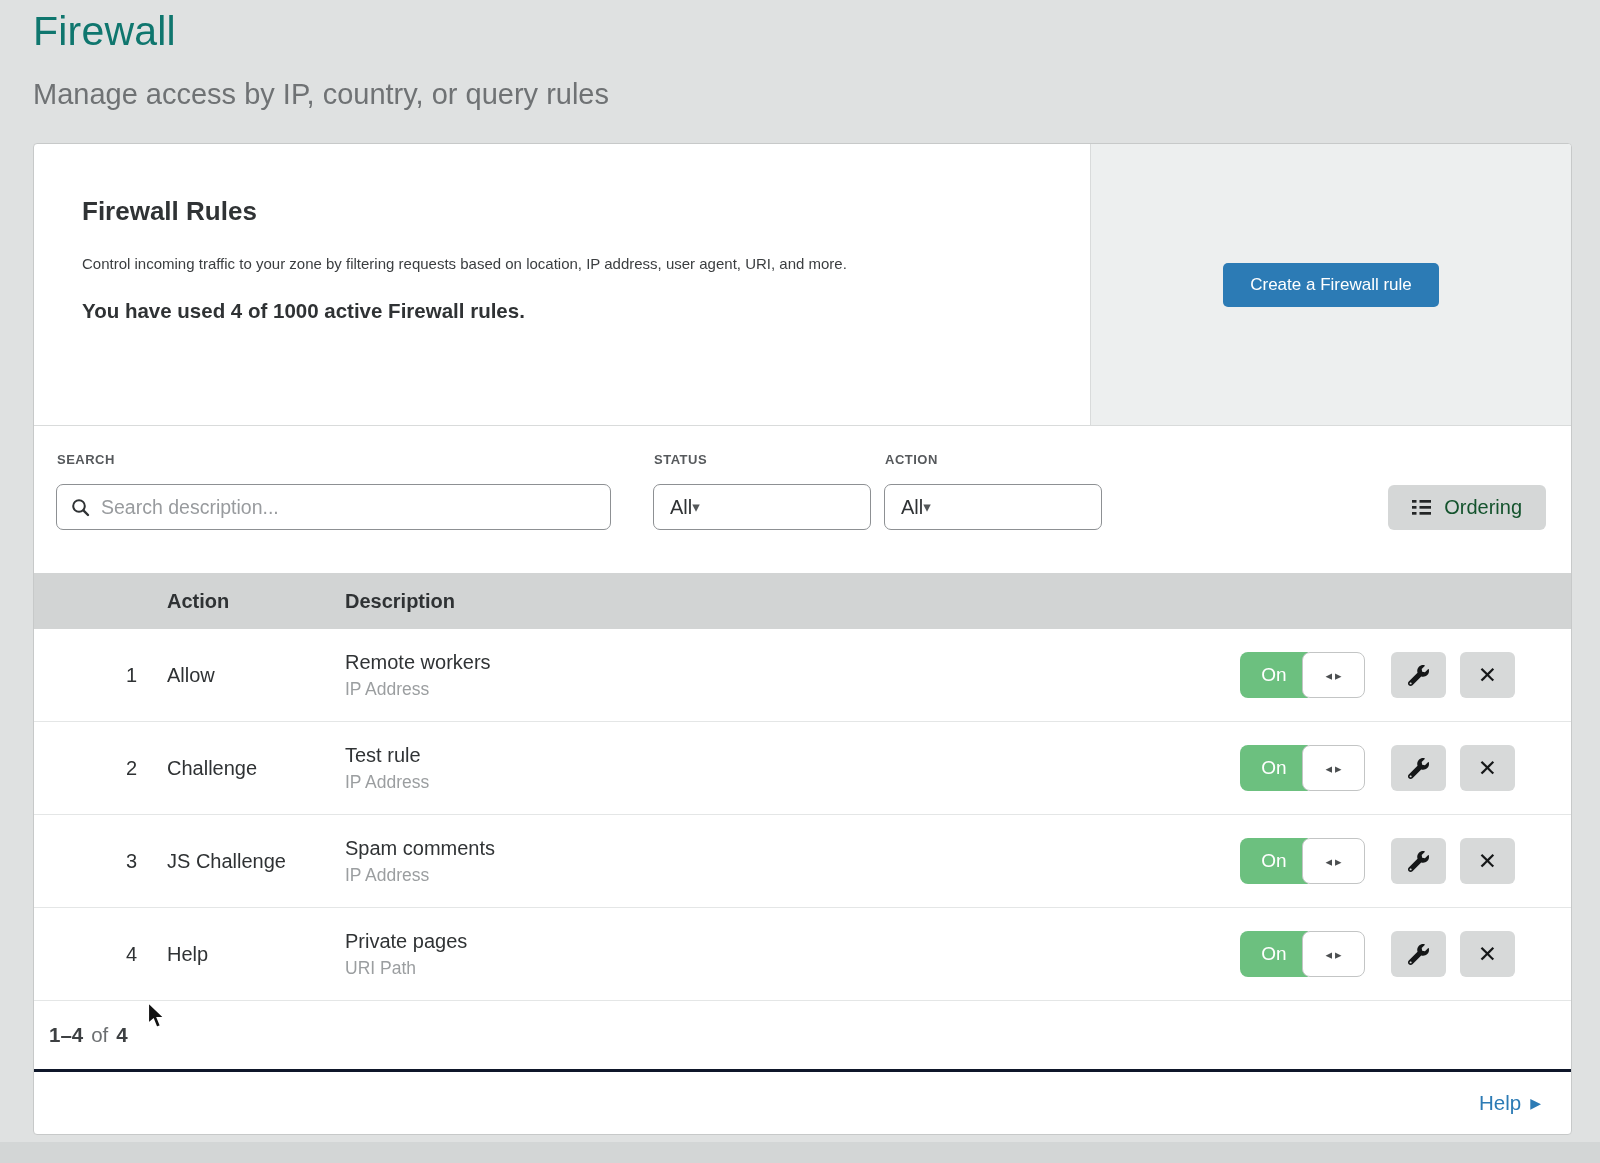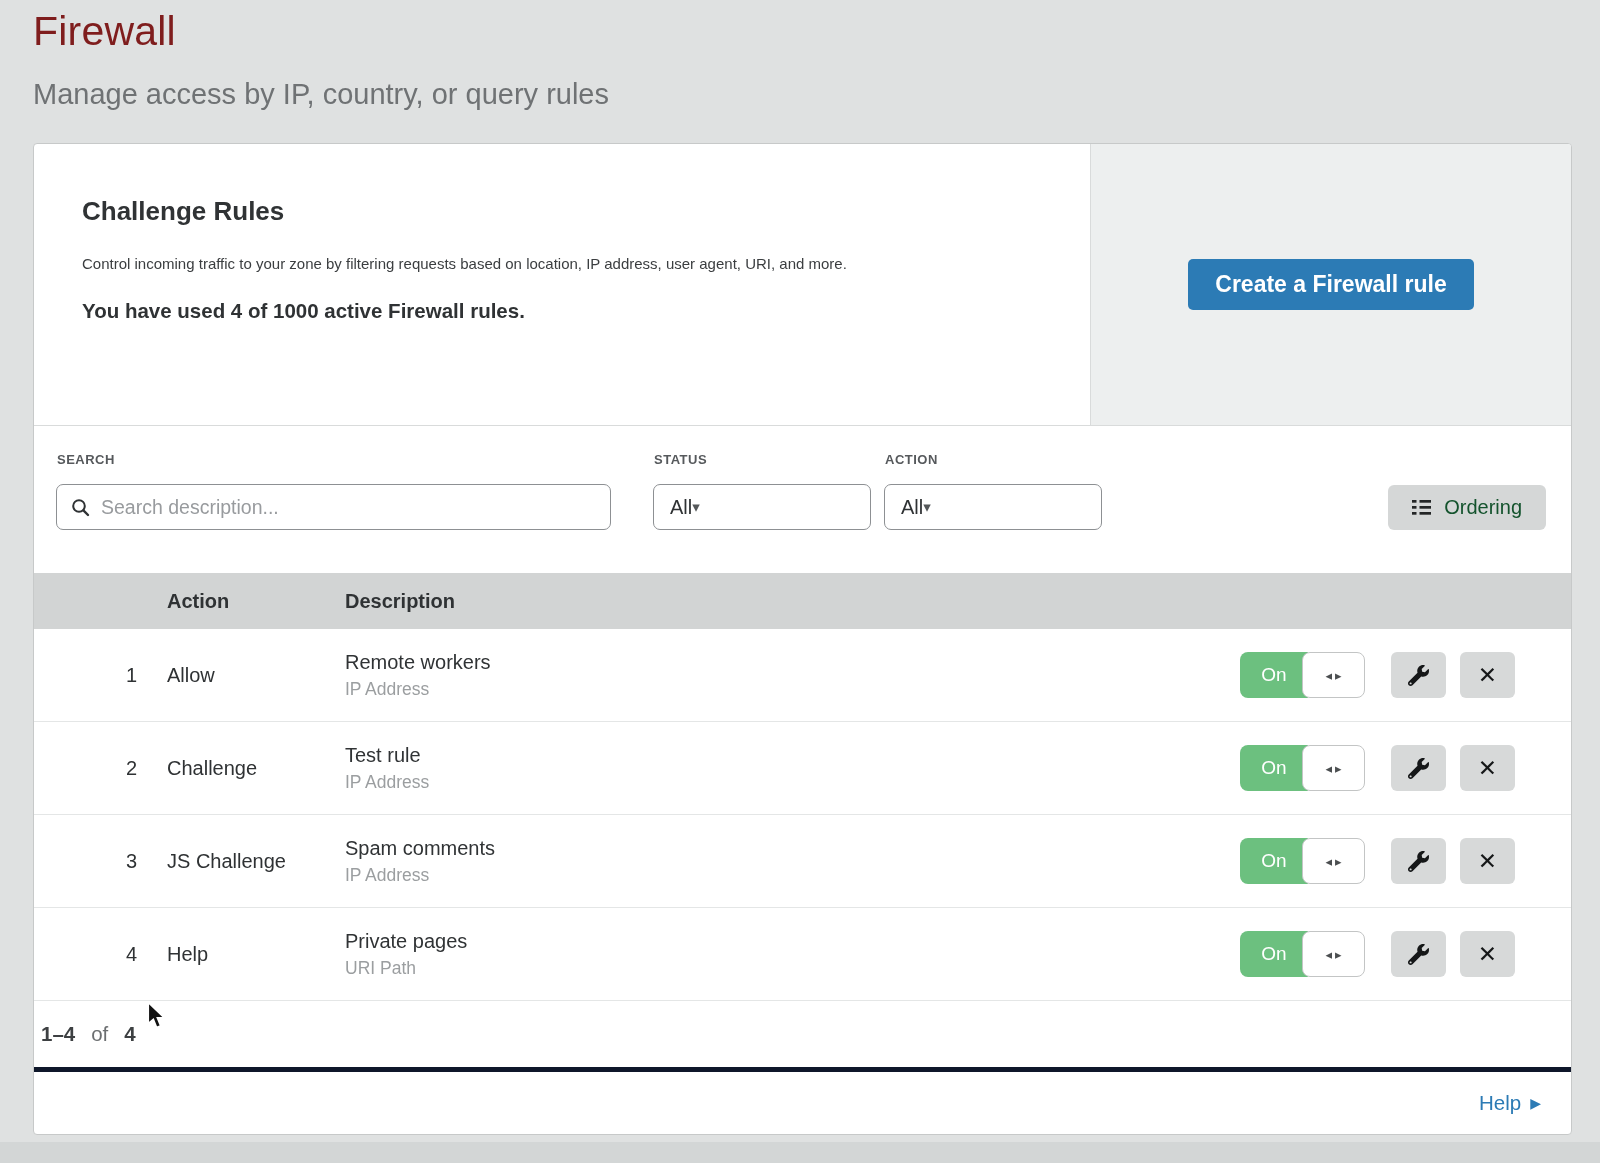--- a/index.html
+++ b/index.html
@@ -6,21 +6,21 @@
   html, body { width: 1600px; height: 1163px; }
   body {
     position: relative;
     background: #dfe1e1;
     font-family: "Liberation Sans", sans-serif;
     overflow: hidden;
   }
   
   .page-title {
     position: absolute; left: 33px; top: 8px;
-    font-size: 41px; font-weight: 500; color: #7f1d1d; letter-spacing: 0.2px;
+    font-size: 41px; font-weight: 500; color: #0f766e; letter-spacing: 0.2px;
   }
   .page-subtitle {
     position: absolute; left: 33px; top: 78px;
     font-size: 29px; font-weight: 400; color: #6f7274;
   }
   
   .card {
     position: absolute; left: 33px; top: 143px;
     width: 1539px; height: 992px;
     background: #ffffff;
@@ -37,21 +37,21 @@
     line-height: 1.75; max-width: 930px;
   }
   .rules-usage { margin-top: 22px; font-size: 20.5px; font-weight: 700; color: #2f3234; }
   .top-right {
     flex: 1; background: #edefef; border-left: 1px solid #d9dbdb;
     display: flex; align-items: center; justify-content: center;
   }
   .create-btn {
     background: #2c7bb5; color: #ffffff;
     font-family: "Liberation Sans", sans-serif;
-    font-size: 23px; font-weight: 700;
+    font-size: 17px; font-weight: 400;
     padding: 12px 27px; border: none; border-radius: 5px; cursor: pointer;
   }
   
   .filters { position: relative; height: 147px; background: #ffffff; }
   .filter-label {
     position: absolute; top: 26px;
     font-size: 13px; font-weight: 700; color: #56595c; letter-spacing: 0.5px;
   }
   .label-search { left: 23px; }
   .label-status { left: 620px; }
@@ -114,22 +114,22 @@
   }
   .icon-btn {
     width: 55px; height: 46px; background: #d7d9d9;
     border: none; border-radius: 6px;
     display: flex; align-items: center; justify-content: center;
     color: #151718; cursor: pointer;
   }
   .x-btn { font-size: 23px; font-weight: 700; font-family: "DejaVu Sans", sans-serif; }
   
   .pagination {
-    height: 71px; display: flex; align-items: center; gap: 16px;
-    padding-left: 7px; border-bottom: 5px solid #0f172a;
+    height: 71px; display: flex; align-items: center; gap: 8px;
+    padding-left: 15px; border-bottom: 3px solid #0f172a;
     font-size: 20.5px; color: #6b6e70;
   }
   .pag-strong { font-weight: 700; color: #3d4042; }
   .card-footer {
     height: 62px; display: flex; align-items: center; justify-content: flex-end;
     padding-right: 30px;
   }
   .help-link {
     display: flex; align-items: center; gap: 9px;
     color: #2c7bb5; font-size: 20.5px; cursor: pointer; text-decoration: none; text-align: right;
@@ -142,21 +142,21 @@
 </head>
 <body>
 
 <div class="page-title">Firewall</div>
 <div class="page-subtitle">Manage access by IP, country, or query rules</div>
 
 <div class="card">
 
   <div class="top-section">
     <div class="top-left">
-      <div class="rules-title">Challenge Rules</div>
+      <div class="rules-title">Firewall Rules</div>
       <p class="rules-desc">Control incoming traffic to your zone by filtering requests based on location, IP address, user agent, URI, and more.</p>
       <div class="rules-usage">You have used 4 of 1000 active Firewall rules.</div>
     </div>
     <div class="top-right">
       <button class="create-btn">Create a Firewall rule</button>
     </div>
   </div>
 
   <div class="filters">
     <div class="filter-label label-search">SEARCH</div>

